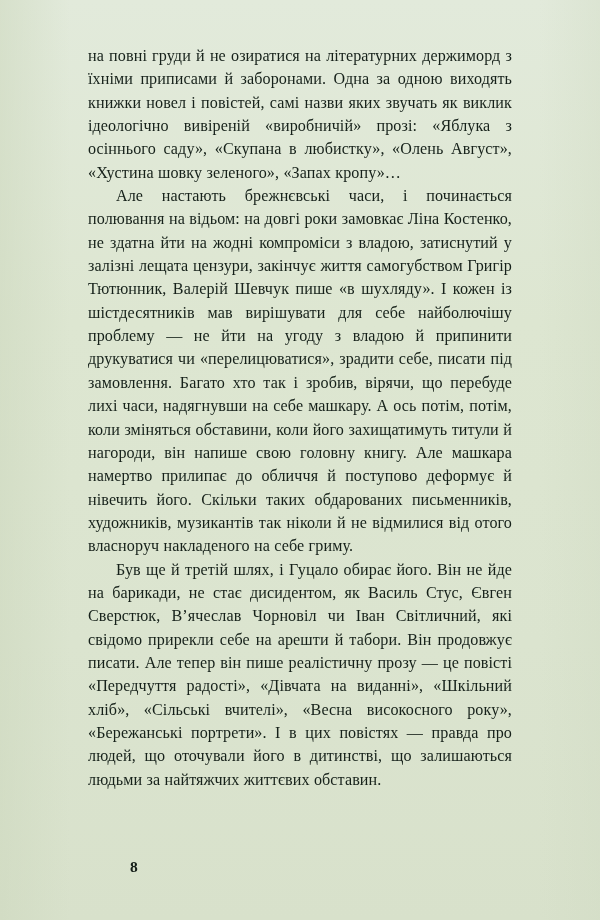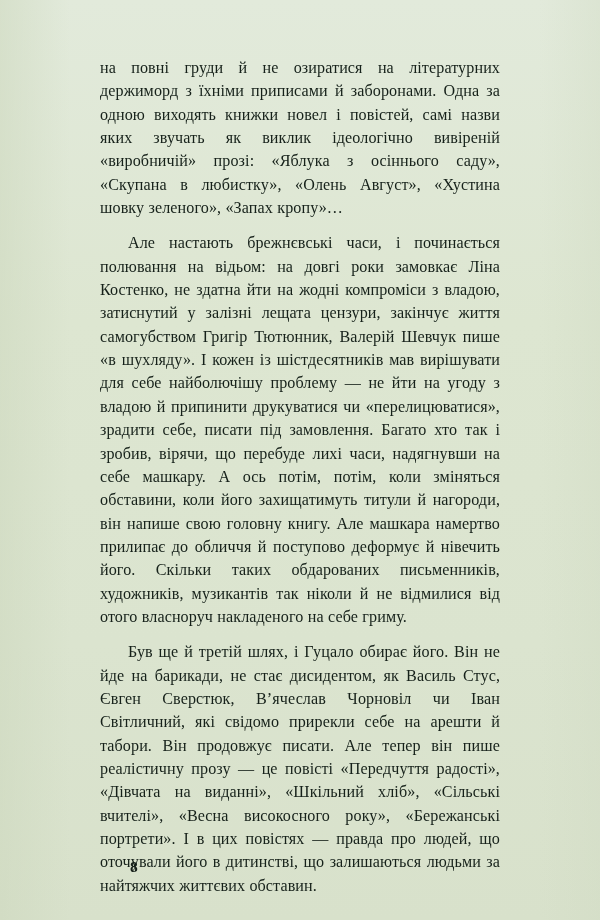--- a/index.html
+++ b/index.html
@@ -27,21 +27,21 @@
   }
 
   .text-column {
     position: absolute;
     left: 88px;
     top: 44px;
     width: 424px;
   }
 
   p.para {
-    margin: 12px;
+    margin: 0;
     text-align: justify;
     text-justify: inter-word;
     font-size: 16.1px;
     line-height: 23.35px;
     color: #16211a;
     letter-spacing: 0.1px;
     word-spacing: 0.2px;
     -webkit-font-smoothing: antialiased;
   }
 

